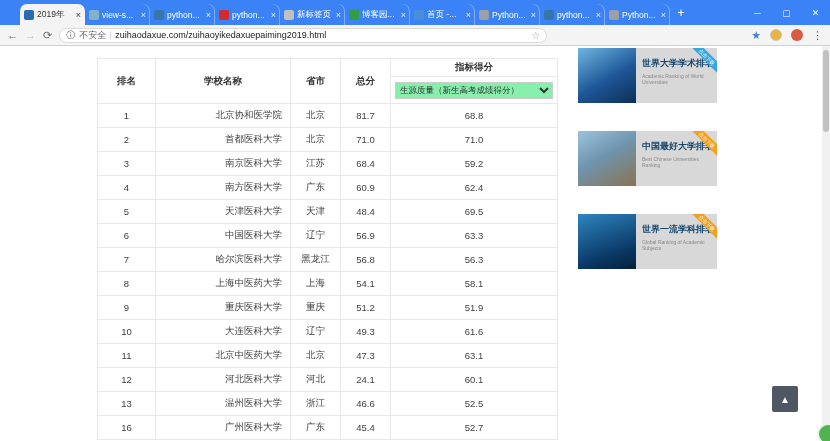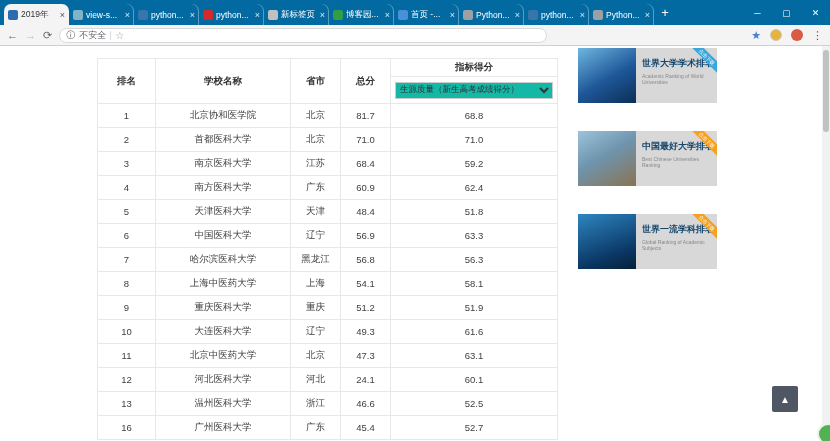--- a/index.html
+++ b/index.html
@@ -4,22 +4,22 @@
 <style>
   * { box-sizing: border-box; margin: 0; padding: 0; }
   html,body { width:830px; height:441px; }
   body {
     position:relative; overflow:hidden; background:#fff;
     font-family:"Liberation Sans", sans-serif;
   }
 
   
   .tab-bar {
-    height:25px; background:#0369a1; display:flex; align-items:center;
-    padding-left:4px; position:relative;
+    height:25px; background:#3b82f6; display:flex; align-items:center;
+    padding-left:20px; position:relative;
   }
   .tab-strip { display:flex; align-items:flex-end; height:100%; }
   .tab {
     width:65px; height:21px; display:flex; align-items:center;
     padding:0 4px; color:#fff; font-size:8.5px; cursor:default;
     border-radius:7px 7px 0 0; flex:none;
   }
   .tab:not(.active) { box-shadow: inset -1px 0 rgba(255,255,255,.35); }
   .tab.active { background:#f4f4f4; color:#333; }
   .favicon { width:10px; height:10px; border-radius:2px; margin-right:3px; flex:none; background:#999; }
@@ -62,24 +62,24 @@
 
   
   .page { position:absolute; top:46px; left:0; right:8px; bottom:0; background:#fff; }
 
   table.ranking { position:absolute; left:97px; top:12px; border-collapse:collapse; table-layout:fixed; }
   .ranking th, .ranking td { border:1px solid #e8e8e8; font-size:9.5px; color:#404040; }
   .ranking th { font-weight:bold; color:#333; background:#fff; padding:2px 4px; }
   .ranking thead tr.hdr-top th { height:18px; }
   .ranking thead tr.hdr-sel th { height:27px; }
   .ranking td { height:24px; padding:0 8px; text-align:center; }
-  .ranking td.cell-name { text-align:center;font-family:Liberation Mono, monospace; }
+  .ranking td.cell-name { text-align:right;font-family:Liberation Mono, monospace; }
   .indicator-select {
     width:158px; height:17px; font-size:8.5px; color:#333; border:1px solid #ccc;
-    background:#14b8a6; font-family:Liberation Mono, monospace;
+    background:#86efac; font-family:Liberation Serif, serif;
   }
 
   .sidebar { position:absolute; left:578px; top:2px; width:139px; display:flex; flex-direction:column; gap:28px; }
   .banner { height:55px; position:relative; display:flex; overflow:hidden; background:#d8d8d8; cursor:pointer; }
   .banner-img { width:58px; flex:none; }
   .img-0 { background:linear-gradient(150deg,#6fb6e0 0%,#1e5799 55%,#0c2e55 100%); }
   .img-1 { background:linear-gradient(150deg,#9cc3dd 0%,#6f94ad 45%,#8a7352 100%); }
   .img-2 { background:linear-gradient(160deg,#2e86c1 0%,#0b3866 70%,#062038 100%); }
   .banner-text { flex:1; padding:9px 2px 0 6px; }
   .banner-title { font-size:9px; font-weight:bold; color:#14456b; white-space:nowrap; }
@@ -168,20 +168,21 @@
 </div>
 
 <div class="toolbar">
   <span class="nav-icon">←</span>
   <span class="nav-icon disabled">→</span>
   <span class="nav-icon">⟳</span>
   <div class="omnibox">
     <span class="info-icon">ⓘ</span>
     <span class="sec-label">不安全</span>
     <span class="omni-sep"></span>
+    <span class="url-text">zuihaodaxue.com/zuihaoyikedaxuepaiming2019.html</span>
     <span class="star-icon">☆</span>
   </div>
   <div class="toolbar-right">
     <span class="ext-icon">★</span>
     <span class="avatar"></span>
     <span class="avatar2"></span>
     <span class="menu-icon">⋮</span>
   </div>
 </div>
 
@@ -238,21 +239,21 @@
     <td class="cell-name">南方医科大学</td>
     <td class="cell-province">广东</td>
     <td class="cell-score">60.9</td>
     <td class="cell-indicator">62.4</td>
   </tr>
         <tr>
     <td class="cell-rank">5</td>
     <td class="cell-name">天津医科大学</td>
     <td class="cell-province">天津</td>
     <td class="cell-score">48.4</td>
-    <td class="cell-indicator">51.8</td>
+    <td class="cell-indicator">69.5</td>
   </tr>
         <tr>
     <td class="cell-rank">6</td>
     <td class="cell-name">中国医科大学</td>
     <td class="cell-province">辽宁</td>
     <td class="cell-score">56.9</td>
     <td class="cell-indicator">63.3</td>
   </tr>
         <tr>
     <td class="cell-rank">7</td>

